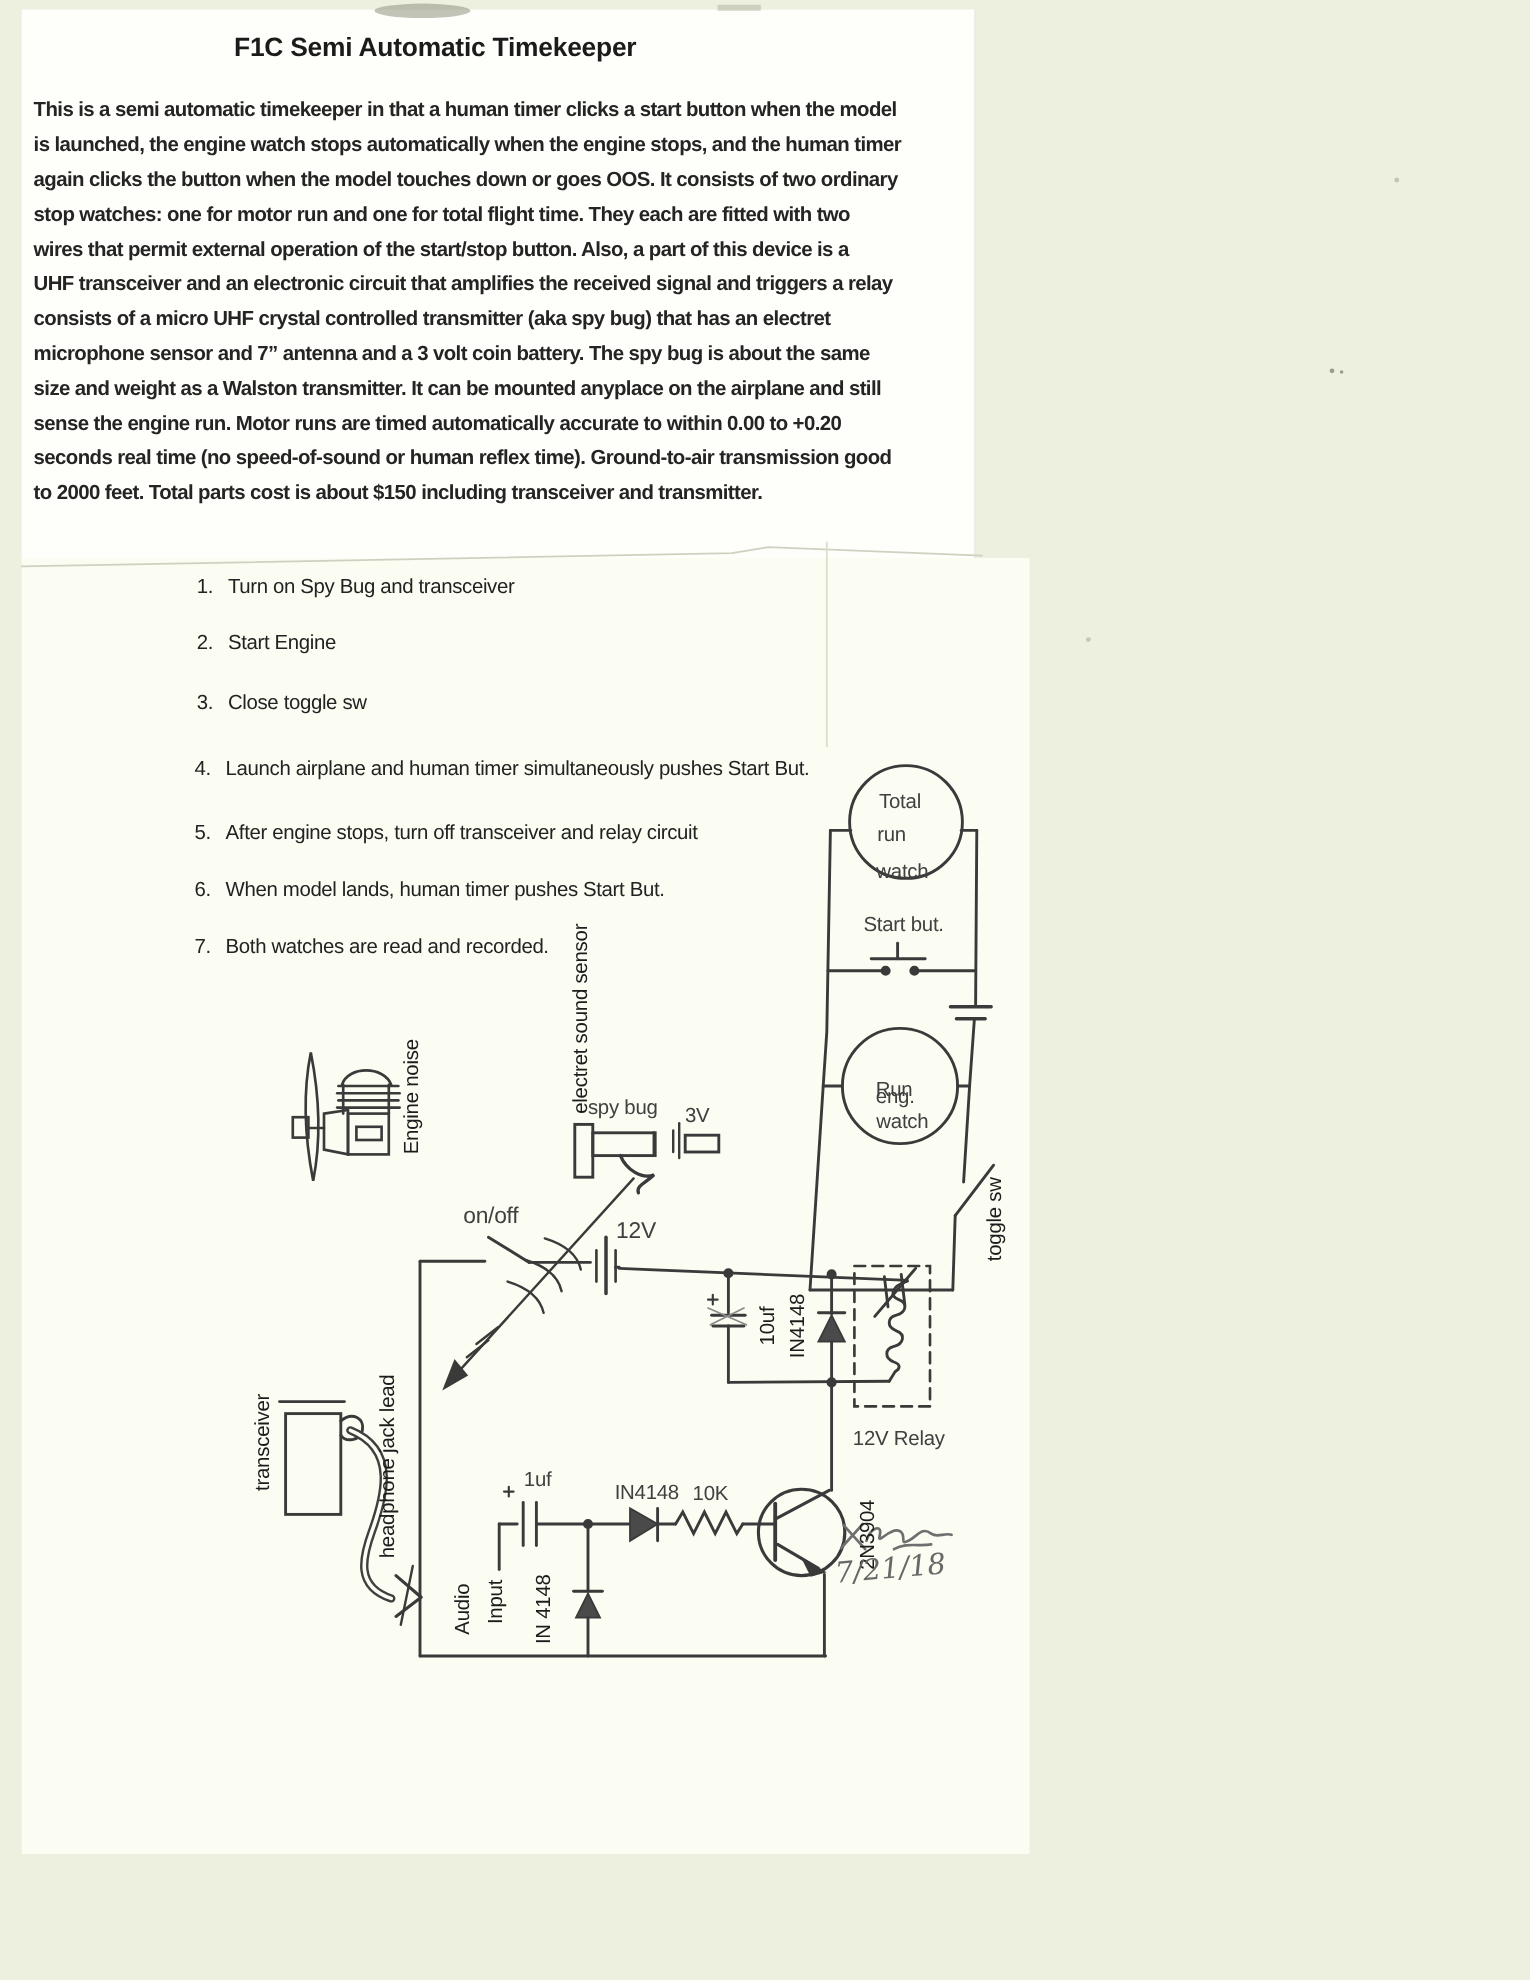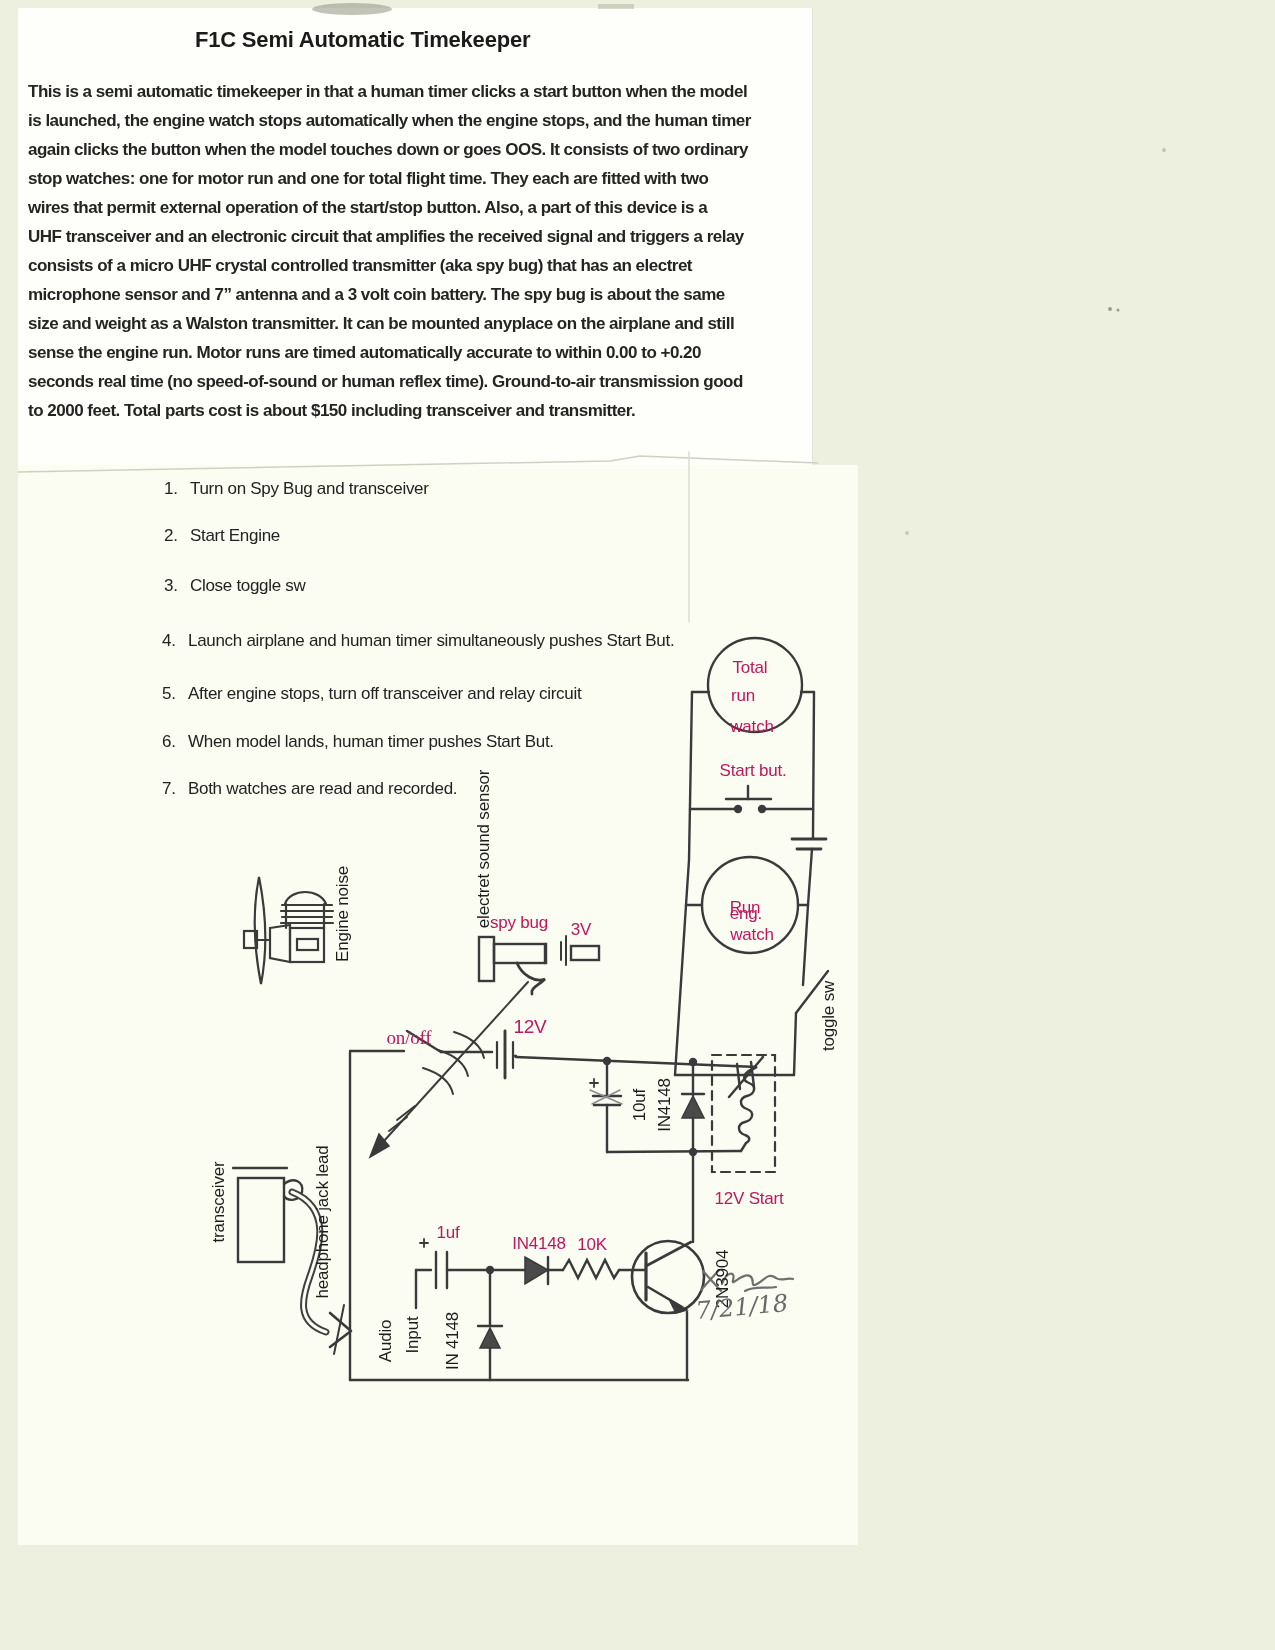--- a/index.html
+++ b/index.html
@@ -18,21 +18,21 @@
   }
   #paragraph{position:absolute;left:28px;top:77px;font-weight:bold;}
   .pline{
     display:block;height:29px;line-height:29px;font-size:17px;letter-spacing:-0.5px;
     white-space:nowrap;color:#242424;
   }
   .step{position:absolute;white-space:nowrap;font-size:17px;letter-spacing:-0.3px;color:#222;margin-left:44px;}
   .step .num{display:inline-block;width:26px;}
   .dlabel{
     position:absolute;transform:translate(-50%,-50%);
-    font-size:17px;letter-spacing:-0.2px;color:#be185d;white-space:nowrap;text-align:right;
+    font-size:17px;letter-spacing:-0.2px;color:#404040;white-space:nowrap;text-align:right;
   }
   .vlabel{
     position:absolute;transform:translate(-50%,-50%) rotate(-90deg);
     font-size:17px;letter-spacing:-0.2px;color:#1c1c1c;white-space:nowrap;
   }
   .f18{font-size:17px;}
   .f19{font-size:19px;}
   #date-note{
     position:absolute;transform:translate(-50%,-50%) rotate(-5deg);
     font-family:"DejaVu Serif", serif;font-style:italic;
@@ -262,25 +262,25 @@
 <div class="step" style="left:118px;top:732px;"><span class="num">6.</span><span>When model lands, human timer pushes Start But.</span></div>
 <div class="step" style="left:118px;top:779px;"><span class="num">7.</span><span>Both watches are read and recorded.</span></div>
 
 <div class="dlabel" style="left:750px;top:668px;">Total</div>
 <div class="dlabel" style="left:743px;top:696px;">run</div>
 <div class="dlabel" style="left:752px;top:727px;">watch</div>
 <div class="dlabel" style="left:753px;top:771px;">Start but.</div>
 <div class="dlabel" style="left:746px;top:914px;">eng.</div>
 <div class="dlabel" style="left:745px;top:908px;">Run</div>
 <div class="dlabel" style="left:752px;top:935px;">watch</div>
-<div class="dlabel f19" style="left:409px;top:1038px;font-family:Liberation Serif, serif;">on/off</div>
+<div class="dlabel f19" style="left:409px;top:1014px;">on/off</div>
 <div class="dlabel f19" style="left:530px;top:1027px;">12V</div>
 <div class="dlabel" style="left:519px;top:923px;">spy bug</div>
 <div class="dlabel f18" style="left:581px;top:930px;">3V</div>
-<div class="dlabel f18" style="left:749px;top:1199px;">12V Start</div>
+<div class="dlabel f18" style="left:749px;top:1199px;">12V Relay</div>
 <div class="dlabel" style="left:448px;top:1233px;">1uf</div>
 <div class="dlabel" style="left:539px;top:1244px;">IN4148</div>
 <div class="dlabel" style="left:592px;top:1245px;">10K</div>
 
 <div class="vlabel" style="left:829px;top:1016px;">toggle sw</div>
 <div class="vlabel" style="left:484px;top:849px;">electret sound sensor</div>
 <div class="vlabel" style="left:343px;top:914px;">Engine noise</div>
 <div class="vlabel" style="left:640px;top:1105px;">10uf</div>
 <div class="vlabel" style="left:665px;top:1105px;">IN4148</div>
 <div class="vlabel" style="left:219px;top:1202px;">transceiver</div>

